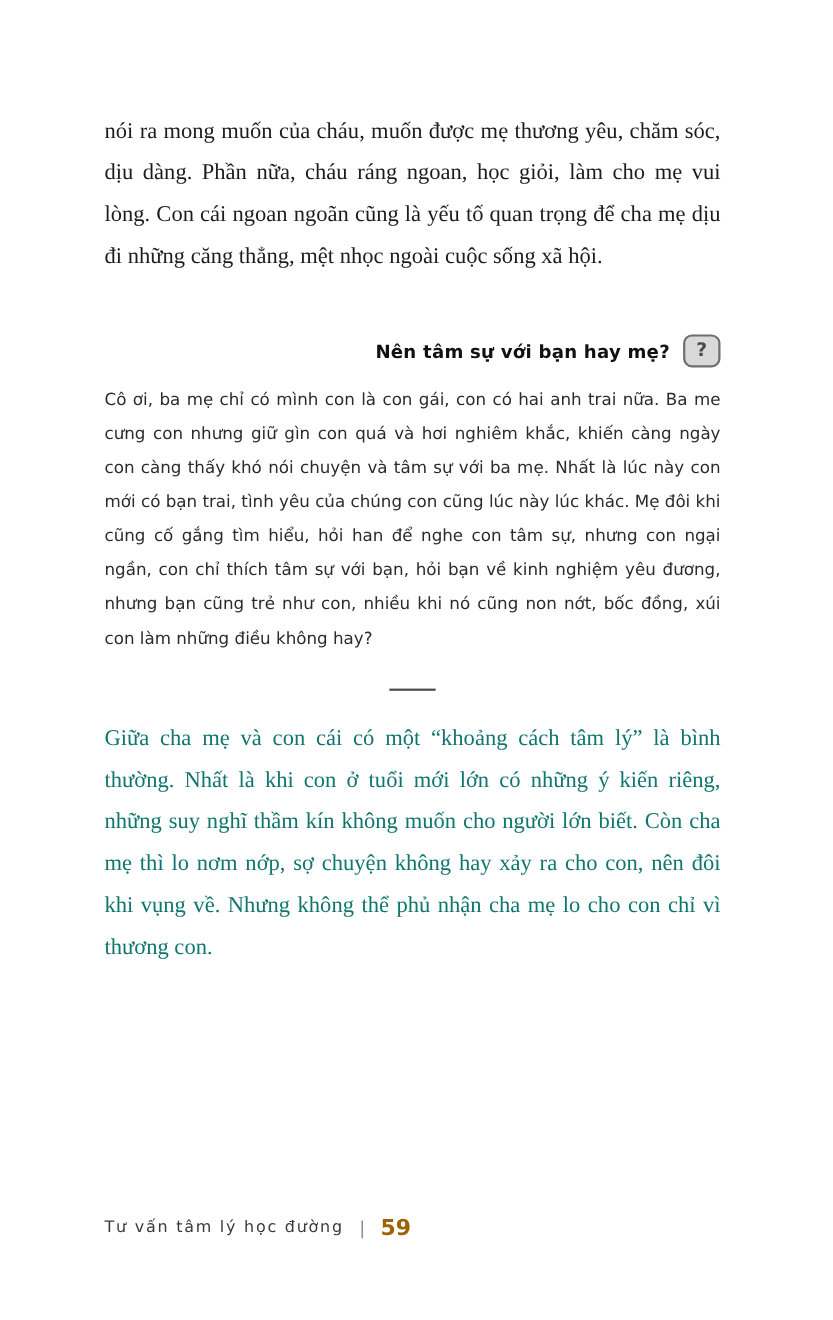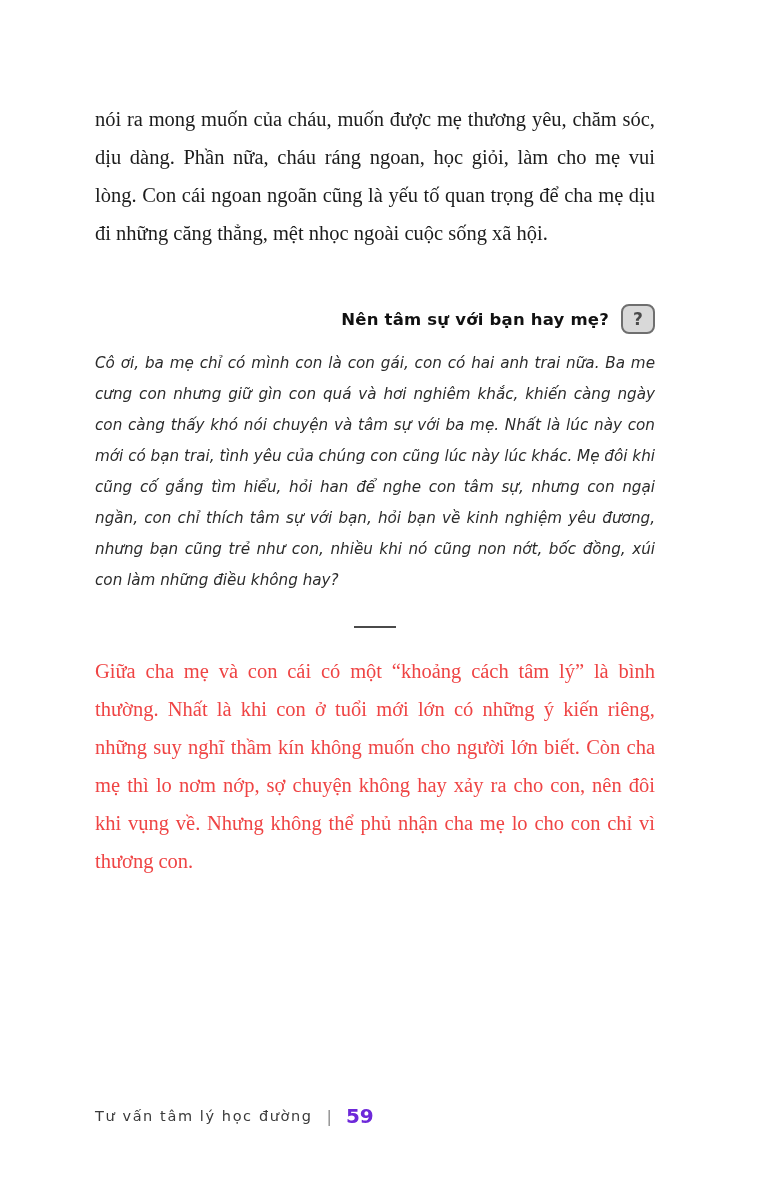--- a/index.html
+++ b/index.html
@@ -78,36 +78,36 @@
   
   .letter {
     margin-top: 14px;
     font-family: "DejaVu Sans", sans-serif;
     font-size: 15.2px;
     line-height: 31px;
     color: #2b2b2b;
     text-align: justify;
     text-justify: inter-word;
   }
-  .letter p { margin: 0; font-style: italic; }
+  .letter p { margin: 0; }
 
   
   .divider {
     margin: 30px auto 24px auto;
     width: 42px;
     height: 0;
     border-top: 2px solid #4a4a4a;
   }
 
   
   .answer {
     font-family: "Liberation Serif", serif;
     font-size: 20.5px;
     line-height: 38px;
-    color: #ef4444;
+    color: #0f766e;
     text-align: justify;
     text-justify: inter-word;
   }
   .answer p { margin: 0; }
   .answer p.indent { text-indent: 28px; }
 
   
   .footer {
     position: absolute;
     left: 95px;
@@ -126,21 +126,21 @@
   }
   .footer-sep {
     font-family: "DejaVu Sans", sans-serif;
     font-size: 16px;
     color: #8a8a8a;
   }
   .footer-page {
     font-family: "DejaVu Sans", sans-serif;
     font-weight: bold;
     font-size: 20px;
-    color: #6d28d9;
+    color: #a16207;
   }
 </style>
 </head>
 <body>
 
 <div class="page">
 
   <div class="content">
 
     <div class="serif-block">

